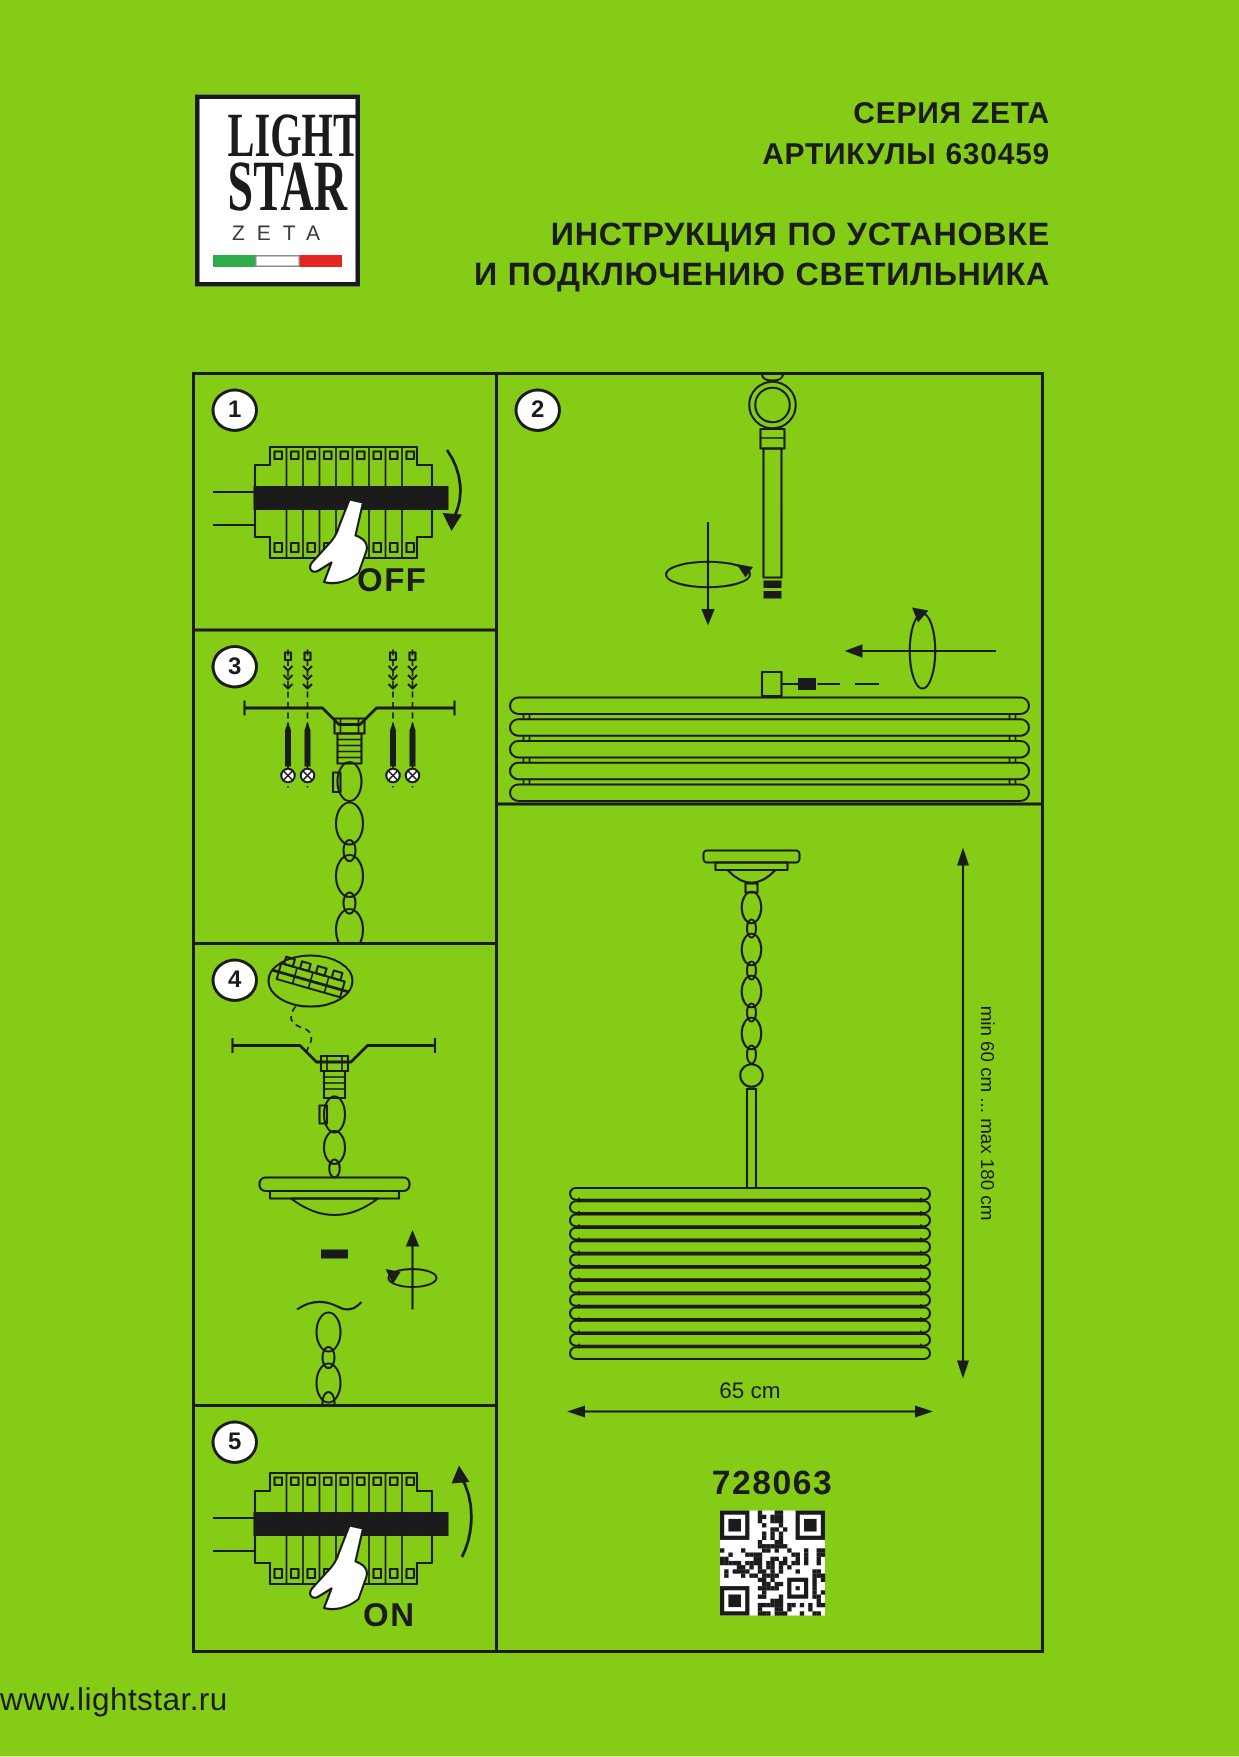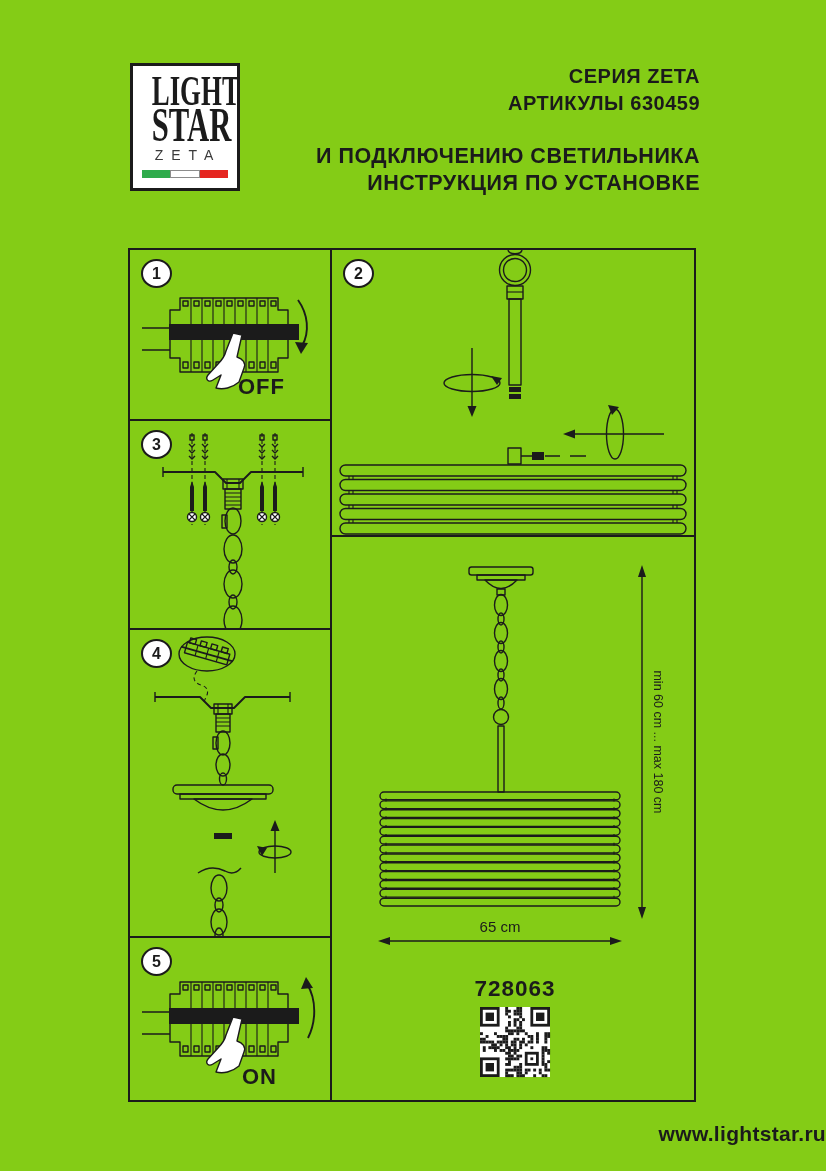--- a/index.html
+++ b/index.html
@@ -44,22 +44,22 @@
 
   
   .ln * { stroke:#1b1b1b; fill:none; stroke-width:1.4px; stroke-linejoin:round; }
   .ln .solid { fill:#1b1b1b; stroke:none; }
   .ln .wht { fill:#fff; stroke:#1b1b1b; }
   .ln .thick { stroke-width:1.9px; }
   .ln .thin { stroke-width:1.1px; }
   svg text { fill:#1b1b1b; stroke:none !important; font-family:"Liberation Sans", sans-serif; }
   .step-label { font-size:22px; font-weight:bold; letter-spacing:1px; }
 
-  .footer { position:absolute; top:1122px; left:0; width:100%; text-align:right;
-            font-size:21px; font-weight:bold; letter-spacing:.3px; }
+  .footer { position:absolute; top:1122px; left:0; width:100%; text-align:left;
+            font-size:21px; font-weight:normal; letter-spacing:.3px; }
 </style>
 </head>
 <body>
 
 <div class="page">
 
   <div class="logo">
     <span class="logo-light">LIGHT</span>
     <span class="logo-star">STAR</span>
     <span class="logo-group">ZETA</span>
@@ -67,22 +67,22 @@
         <i class="f-g"></i>
         <i class="f-w"></i>
         <i class="f-r"></i>
       </span>
   </div>
 
   <div class="hdr">
     <div class="hdr-series">СЕРИЯ ZETA</div>
     <div class="hdr-articles">АРТИКУЛЫ 630459</div>
     <div class="hdr-title">
+      <div>ИНСТРУКЦИЯ ПО УСТАНОВКЕ</div>
       <div>И ПОДКЛЮЧЕНИЮ СВЕТИЛЬНИКА</div>
-      <div>ИНСТРУКЦИЯ ПО УСТАНОВКЕ</div>
     </div>
   </div>
 
   <div class="grid">
 
     <div class="col-l">
 
       <section class="panel p1">
         <span class="badge">
             <span>1</span>

